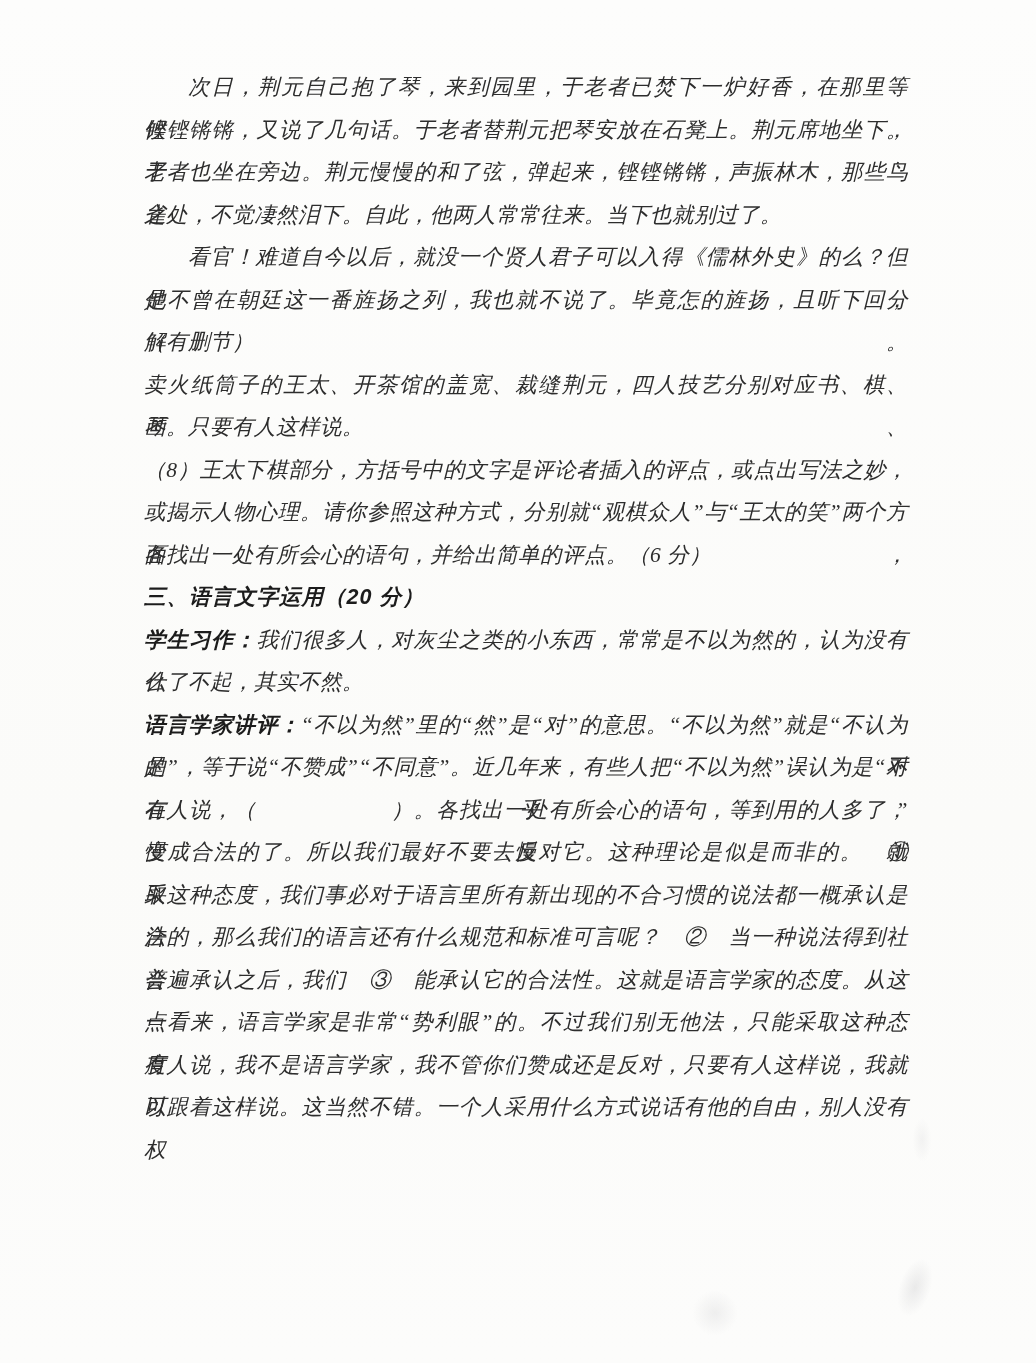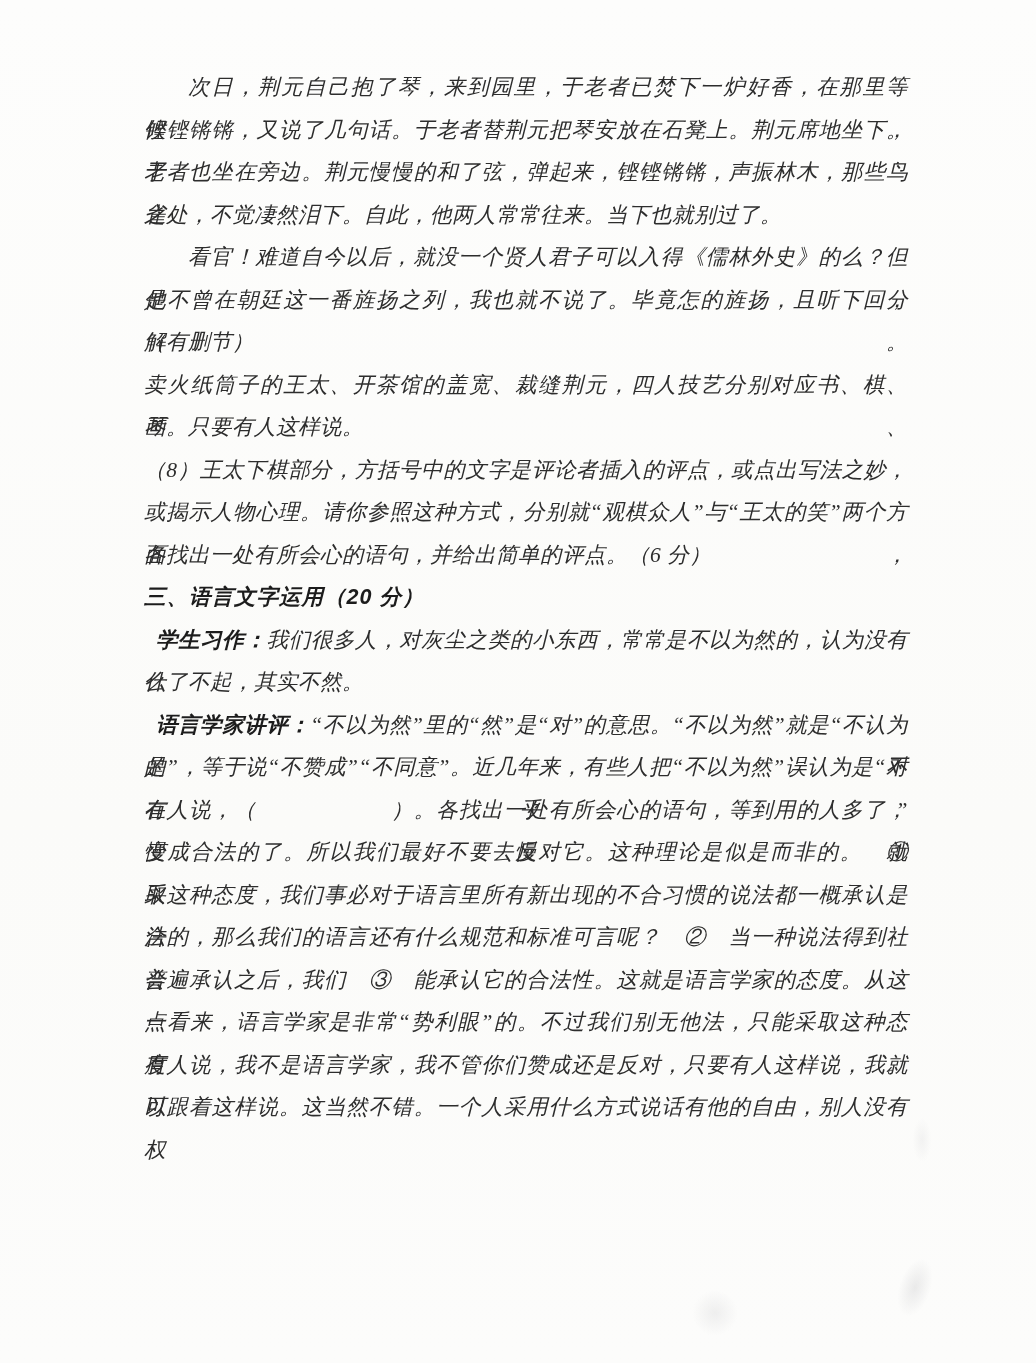--- a/index.html
+++ b/index.html
@@ -43,21 +43,20 @@
   .hd {
     font-weight: 700;
     font-family: "Liberation Sans", "DejaVu Sans", sans-serif;
     color: #1c1c1c;
     letter-spacing: 1px;
   }
   .lbl {
     font-weight: 700;
     font-family: "Liberation Sans", "DejaVu Sans", sans-serif;
     color: #1c1c1c;
-    margin-left: 12px;
   }
   
   .smudge {
     position: absolute;
     pointer-events: none;
   }
   .smudge-1 {
     left: 890px; top: 1240px; width: 50px; height: 95px;
     background: radial-gradient(ellipse 45% 45% at 50% 50%, rgba(150,150,155,0.18), rgba(150,150,155,0) 70%);
     transform: rotate(18deg);

